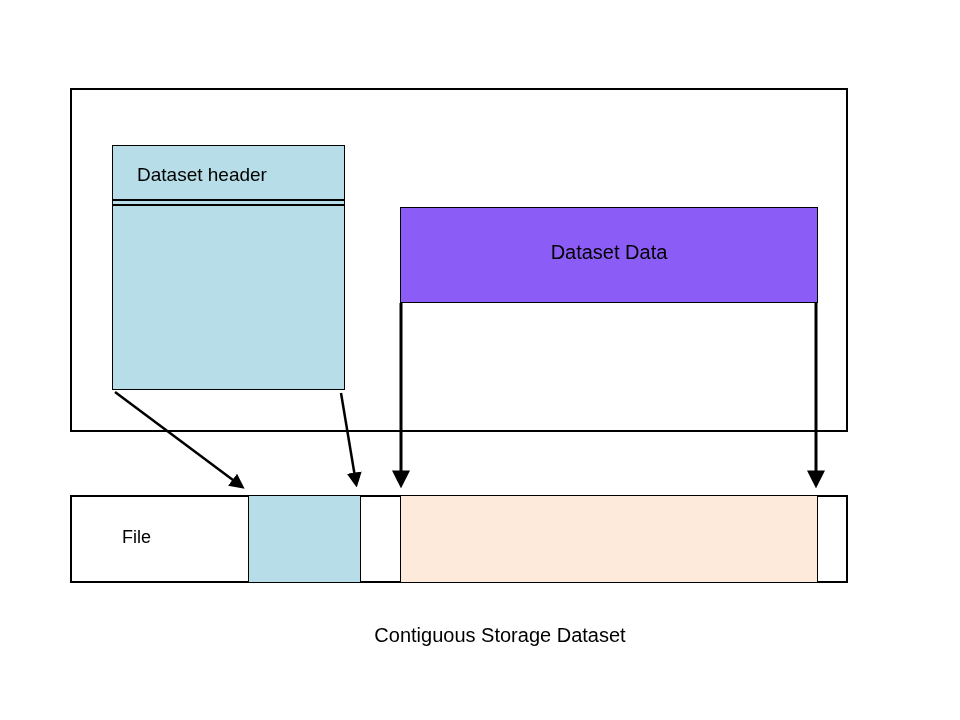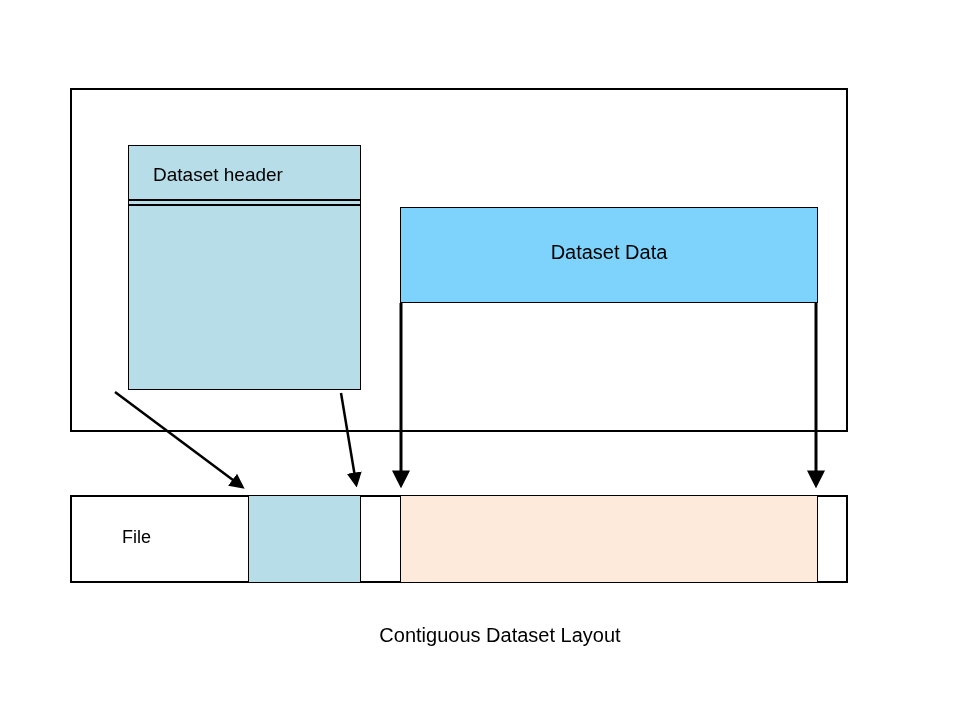--- a/index.html
+++ b/index.html
@@ -21,21 +21,21 @@
   
   .outer-box {
     left: 70px; top: 88px;
     width: 778px; height: 344px;
     border: 2px solid #000000;
     background: #ffffff;
   }
 
   
   .header-box {
-    left: 128px; top: 145px;
+    left: 112px; top: 145px;
     width: 233px; height: 245px;
     background: #b7dee8;
     border: 1.5px solid #000000;
   }
   .header-title {
     position: absolute;
     left: 24px; top: 18px;
     font-size: 19px;
     white-space: nowrap;
   }
@@ -55,21 +55,21 @@
     position: absolute;
     left: 24px; top: 85px;
     font-size: 19px;
     line-height: 28px;
   }
 
   
   .data-box {
     left: 400px; top: 207px;
     width: 418px; height: 96px;
-    background: #7dd3fc;
+    background: #8b5cf6;
     border: 1.5px solid #000000;
     display: flex;
     align-items: center;
     justify-content: center;
   }
   .data-box-label {
     font-size: 20px;
     margin-top: -6px;
   }
 
@@ -128,21 +128,21 @@
 
   <div class="abs data-box">
     <div class="data-box-label">Dataset Data</div>
   </div>
 
   <div class="abs file-bar"></div>
   <div class="abs file-seg-header"></div>
   <div class="abs file-seg-data"></div>
   <div class="abs file-label">File</div>
 
-  <div class="abs caption">Contiguous Dataset Layout</div>
+  <div class="abs caption">Contiguous Storage Dataset</div>
 
   <svg class="arrows-layer" viewBox="0 0 960 720" xmlns="http://www.w3.org/2000/svg">
     <defs>
       <marker id="arrowhead" viewBox="0 0 10 10" refX="7" refY="5" markerWidth="6" markerHeight="6" orient="auto">
         <path d="M 0 0 L 10 5 L 0 10 z" fill="#000000"></path>
       </marker>
     </defs>
     <line x1="115" y1="392" x2="241" y2="486" stroke="#000000" stroke-width="2.5" marker-end="url(#arrowhead)"></line>
     <line x1="341" y1="393" x2="356" y2="483" stroke="#000000" stroke-width="2.5" marker-end="url(#arrowhead)"></line>
     <line x1="401" y1="303" x2="401" y2="483" stroke="#000000" stroke-width="3" marker-end="url(#arrowhead)"></line>

